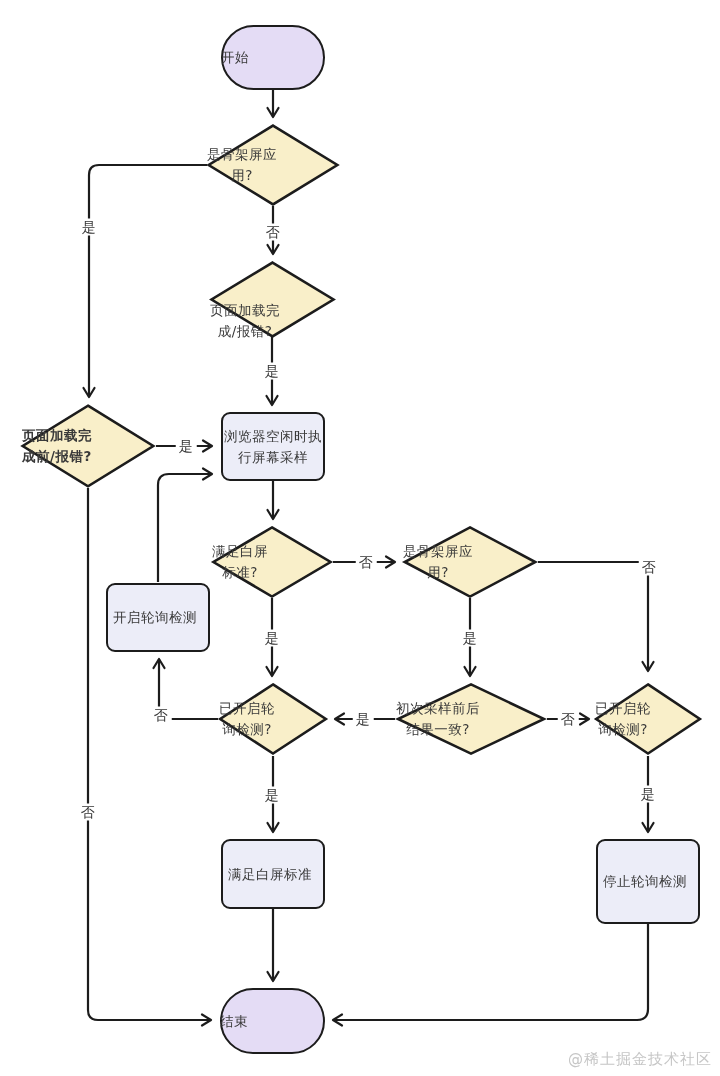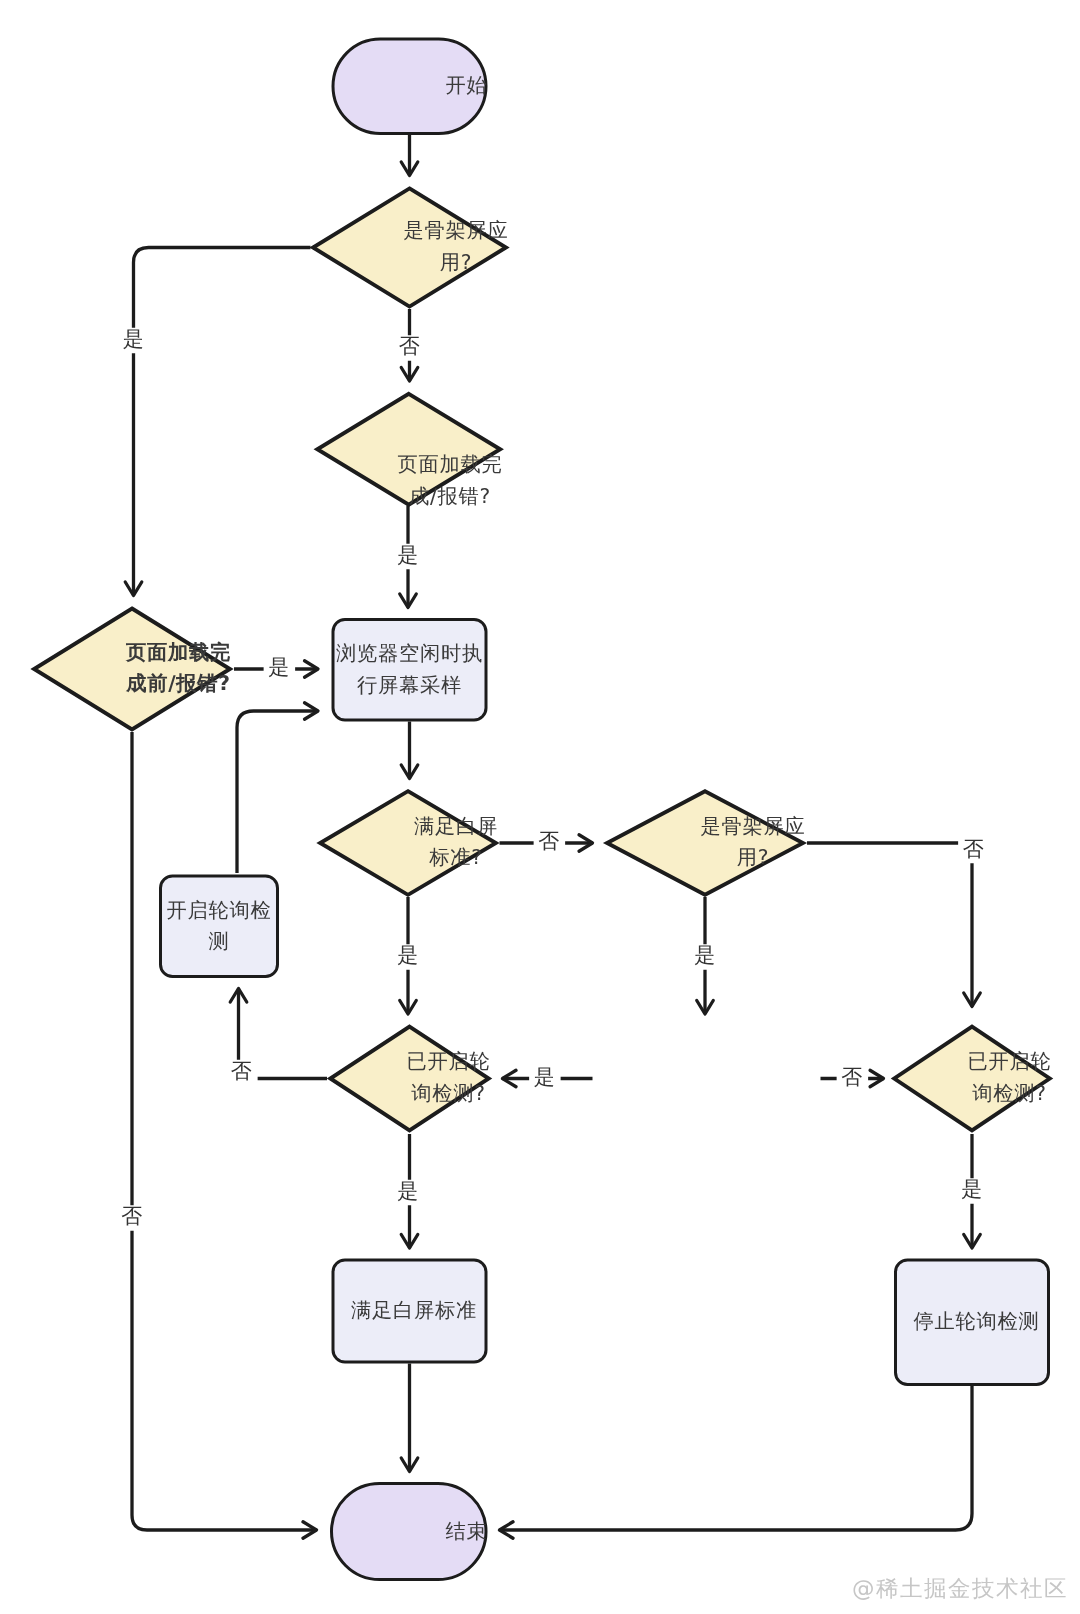--- a/index.html
+++ b/index.html
@@ -1,21 +1,21 @@
 <!DOCTYPE html>
 <html><head>
 <meta charset="utf-8">
 <style>
   * { margin:0; padding:0; box-sizing:border-box; }
   html,body { width:720px; height:1076px; }
   body { font-family:"DejaVu Sans","Liberation Sans",sans-serif; background:#ffffff; }
   .canvas { position:relative; width:720px; height:1076px; background:#ffffff; overflow:hidden; }
   .edges { position:absolute; left:0; top:0; width:720px; height:1076px; z-index:1; }
   .edges path { stroke:#1c1c1c; stroke-width:2.2; fill:none; stroke-linejoin:round; }
-  .node { position:absolute; display:flex; align-items:center; justify-content:flex-end; z-index:2; }
+  .node { position:absolute; display:flex; align-items:center; justify-content:flex-start; z-index:2; }
   .node .lbl { position:relative; text-align:center; font-size:13.5px; line-height:21px;
                color:#3a3a3a; letter-spacing:0.5px; z-index:2; }
   .shape-div { position:absolute; left:0; top:0; right:0; bottom:0; border:2.6px solid #1c1c1c; z-index:1; }
   .terminal .shape-div { border-radius:33px; }
   .process  .shape-div { border-radius:9px; }
   .dsvg { position:absolute; left:0; top:0; width:100%; height:100%; z-index:1; overflow:visible; }
   .dsvg polygon { stroke:#1c1c1c; stroke-width:2.6; }
   .elabel { position:absolute; transform:translate(-50%,-50%); font-size:14px; color:#333333;
             background:#ffffff; padding:0 3px; line-height:17px; z-index:3; letter-spacing:0.5px; }
   .watermark { position:absolute; font-size:15px; color:#c6c6c6; z-index:4; letter-spacing:1px; }
@@ -73,49 +73,55 @@
 
   <div class="node decision" style="left:20px;top:404px;width:136px;height:84px;font-weight:bold;">
     <svg class="dsvg" viewBox="0 0 100 100" preserveAspectRatio="none">
       <polygon points="50,2 98,50 50,98 2,50" vector-effect="non-scaling-stroke" fill="#f9efc9"></polygon>
     </svg>
     <div class="lbl" style="width:74px;">页面加载完成前/报错?</div>
   </div>
 
   <div class="node process" style="left:221px;top:412px;width:104px;height:69px;">
     <div class="shape-div" style="background: rgb(236, 237, 248);"></div>
-    <div class="lbl" style="width:104px;">浏览器空闲时执行屏幕采样</div>
+    <div class="lbl" style="width:104px;font-family:Liberation Serif, serif;">浏览器空闲时执行屏幕采样</div>
   </div>
 
   <div class="node decision" style="left:211px;top:526px;width:122px;height:72px;">
     <svg class="dsvg" viewBox="0 0 100 100" preserveAspectRatio="none">
       <polygon points="50,2 98,50 50,98 2,50" vector-effect="non-scaling-stroke" fill="#f9efc9"></polygon>
     </svg>
     <div class="lbl" style="width:58px;">满足白屏标准?</div>
   </div>
 
   <div class="node decision" style="left:402px;top:526px;width:136px;height:72px;">
     <svg class="dsvg" viewBox="0 0 100 100" preserveAspectRatio="none">
       <polygon points="50,2 98,50 50,98 2,50" vector-effect="non-scaling-stroke" fill="#f9efc9"></polygon>
     </svg>
     <div class="lbl" style="width:72px;">是骨架屏应用?</div>
   </div>
 
-  <div class="node process" style="left:106px;top:583px;width:80px;height:69px;">
+  <div class="node process" style="left:106px;top:583px;width:104px;height:69px;">
     <div class="shape-div" style="background: rgb(236, 237, 248);"></div>
     <div class="lbl" style="width:98px;">开启轮询检测</div>
   </div>
 
   <div class="node decision" style="left:218px;top:683px;width:110px;height:72px;">
     <svg class="dsvg" viewBox="0 0 100 100" preserveAspectRatio="none">
       <polygon points="50,2 98,50 50,98 2,50" vector-effect="non-scaling-stroke" fill="#f9efc9"></polygon>
     </svg>
     <div class="lbl" style="width:58px;">已开启轮询检测?</div>
   </div>
 
+  <div class="node decision" style="left:395px;top:683px;width:152px;height:72px;">
+    <svg class="dsvg" viewBox="0 0 100 100" preserveAspectRatio="none">
+      <polygon points="50,2 98,50 50,98 2,50" vector-effect="non-scaling-stroke" fill="#f9efc9"></polygon>
+    </svg>
+    <div class="lbl" style="width:86px;">初次采样前后结果一致?</div>
+  </div>
 
   <div class="node decision" style="left:594px;top:683px;width:108px;height:72px;">
     <svg class="dsvg" viewBox="0 0 100 100" preserveAspectRatio="none">
       <polygon points="50,2 98,50 50,98 2,50" vector-effect="non-scaling-stroke" fill="#f9efc9"></polygon>
     </svg>
     <div class="lbl" style="width:58px;">已开启轮询检测?</div>
   </div>
 
   <div class="node process" style="left:221px;top:839px;width:104px;height:70px;">
     <div class="shape-div" style="background: rgb(236, 237, 248);"></div>

